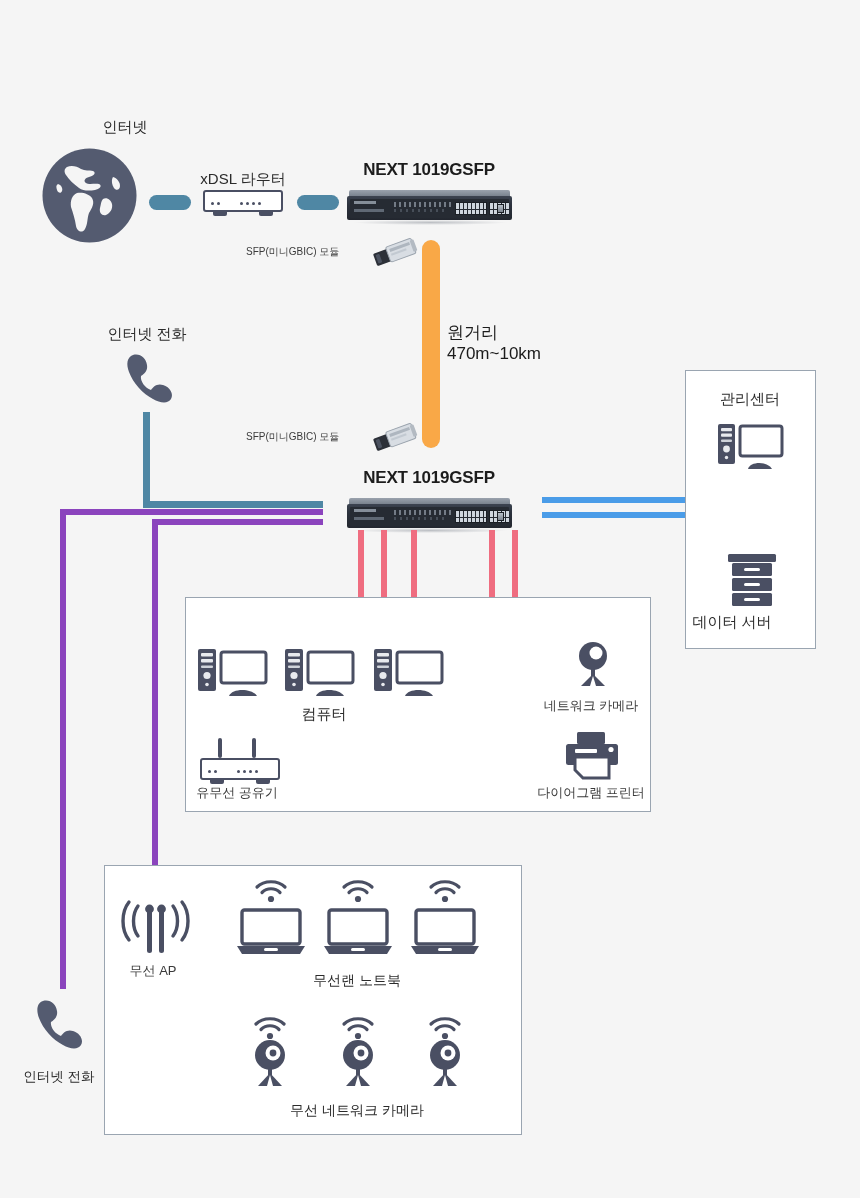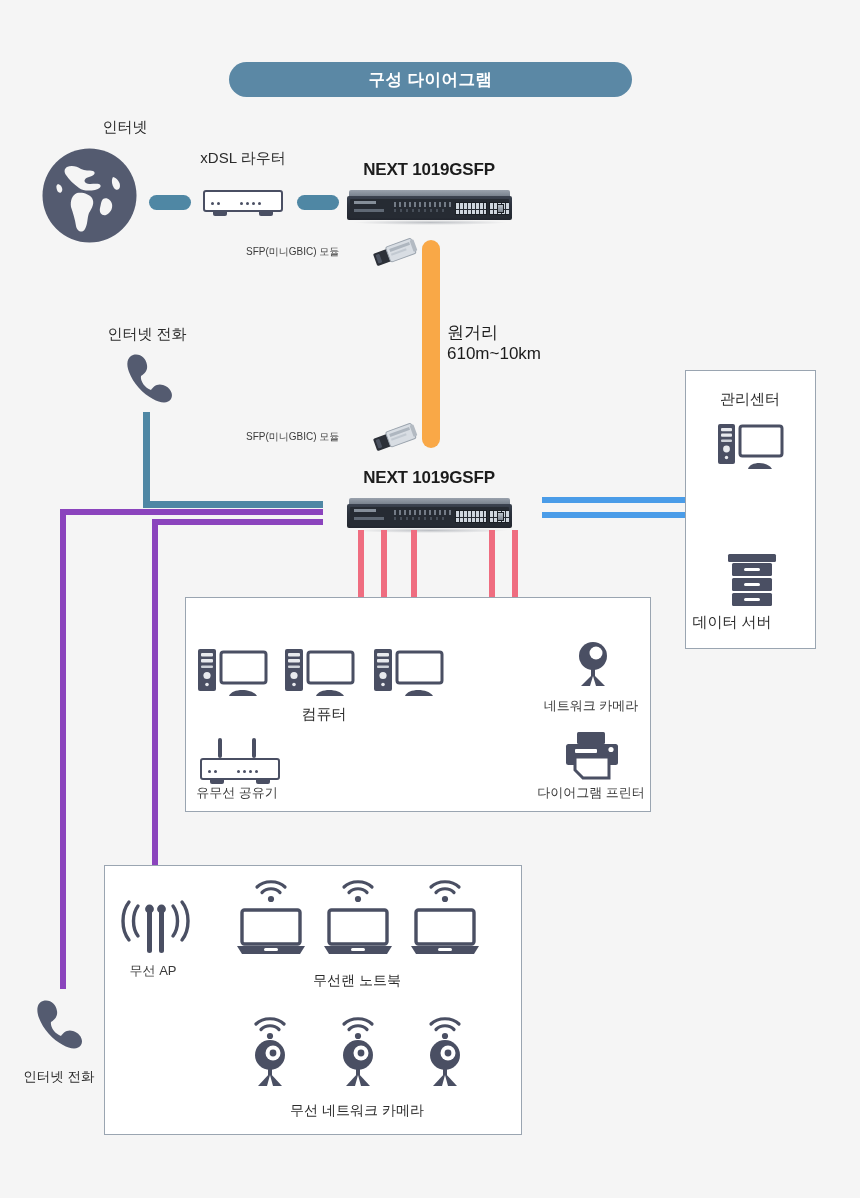--- a/index.html
+++ b/index.html
@@ -150,40 +150,39 @@
   .cam { position: absolute; width: 44px; height: 46px; }
   .printer { position: absolute; width: 56px; height: 50px; }
 
   svg { display: block; overflow: visible; }
 </style>
 </head>
 <body>
 
 <div class="stage">
 
-  <div class="title-banner">구성 다이어그램</div>
 
   <div class="lbl c" style="left:89px; top:118px;margin-left:36px;">인터넷</div>
 
   <div class="globe" style="left:41px; top:147px;">
     <svg width="97" height="97" viewBox="0 0 97 97">
       <circle cx="48.5" cy="48.5" r="47" fill="#545b70"></circle>
       <g fill="#f5f5f5">
         <path d="M26 20 C30 18 36 19 40 22 C44 24 48 23 52 24 C56 26 52 29 48 30 C44 31 42 34 45 36 C48 38 54 36 58 37 C62 39 58 42 54 43 C48 44 42 44 38 41 C33 37 28 33 25 28 C23 25 23 22 26 20 Z"></path>
         <path d="M36 46 C42 45 48 47 51 51 C54 56 51 61 48 66 C46 71 47 77 44 82 C41 87 36 84 35 79 C34 72 32 66 30 60 C29 54 31 48 36 46 Z"></path>
         <path d="M62 52 C66 50 70 53 71 57 C72 62 69 66 65 68 C61 69 58 66 59 61 C60 57 60 54 62 52 Z"></path>
         <path d="M72 30 C76 31 79 35 79 39 C79 43 75 44 73 41 C71 38 70 33 72 30 Z"></path>
         <path d="M17 37 C20 38 22 41 21 44 C20 47 17 46 16 43 C15 40 15 38 17 37 Z"></path>
       </g>
     </svg>
   </div>
 
   <div class="pill" style="left:149px; top:195px; width:42px;"></div>
 
-  <div class="lbl c" style="left:243px; top:149px;">xDSL 라우터</div>
+  <div class="lbl c" style="left:243px; top:170px;">xDSL 라우터</div>
   <div class="router" style="left:203px; top:188px;">
     <div class="shell"></div>
     <div class="dots">
       <i></i>
         <i></i>
         <i class="gap"></i>
         <i></i>
         <i></i>
         <i></i>
         <i></i>
@@ -222,21 +221,21 @@
         <rect x="19" y="14" width="16" height="2" fill="#c2c9d1"></rect>
         <rect x="41" y="8" width="4" height="12" rx="1" fill="#b3bac2"></rect>
       </g>
     </svg>
   </div>
 
   <div class="cable c-fiber" style="left:422px; top:240px; width:18px; height:208px;"></div>
 
   <div class="lbl big" style="left:447px; top:322px;">
     <span>원거리</span><br>
-    <span>610m~10km</span>
+    <span>470m~10km</span>
   </div>
 
   <div class="lbl small" style="left:246px; top:430px;">SFP(미니GBIC) 모듈</div>
   <div class="sfpmod" style="left:372px; top:423px;">
     <svg width="48" height="30" viewBox="0 0 48 30">
       <g transform="rotate(-20 24 15)">
         <rect x="2" y="8" width="16" height="13" rx="1.5" fill="#2c3038"></rect>
         <rect x="4" y="10" width="4" height="9" rx="1" fill="#4b5260"></rect>
         <rect x="16" y="6" width="27" height="16" rx="2" fill="#d8dde3" stroke="#9aa3ad" stroke-width="1"></rect>
         <rect x="19" y="9" width="21" height="3" fill="#aeb6bf"></rect>

